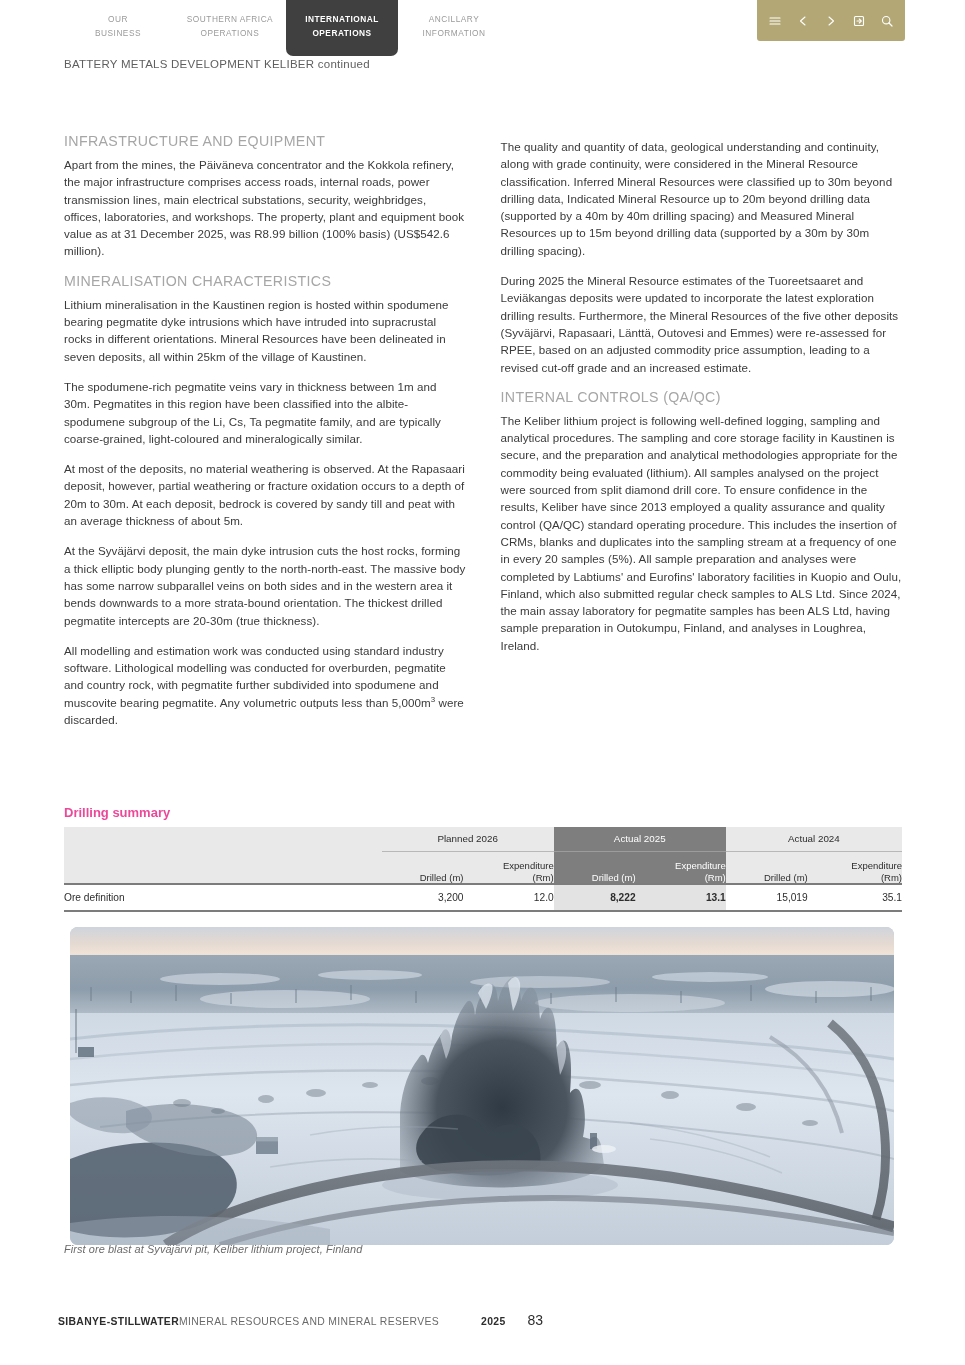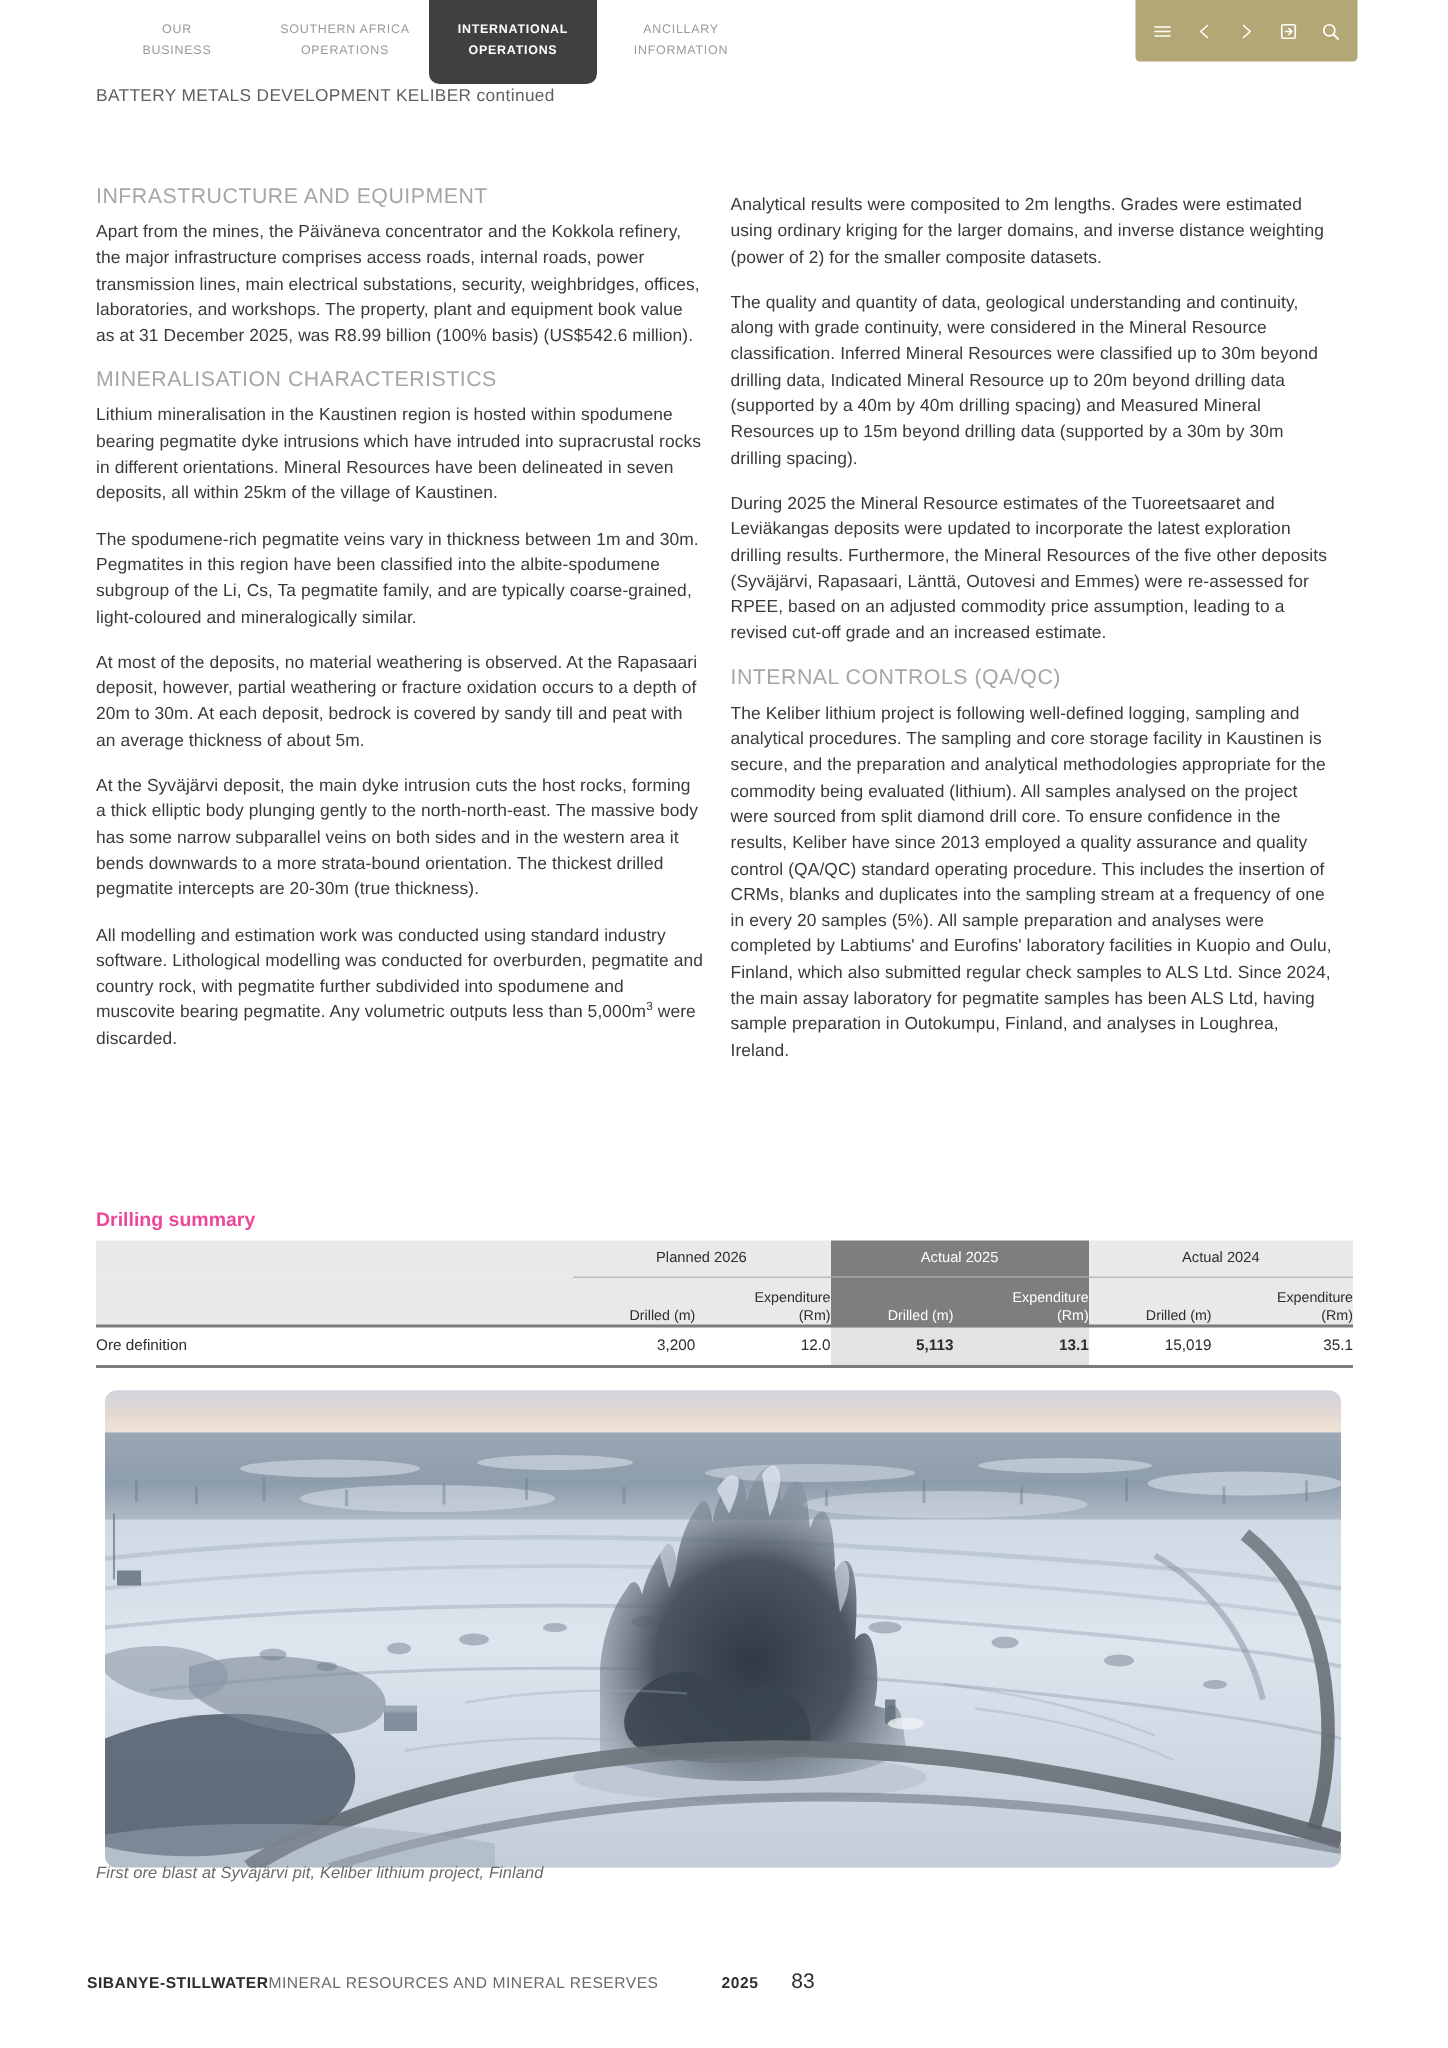--- a/index.html
+++ b/index.html
@@ -71,24 +71,24 @@
     position: absolute;
     top: 58px; left: 64px;
     font-size: 11.5px;
     letter-spacing: 0.25px;
     color: #5f5f5f;
   }
 
   
   .columns {
     position: absolute;
-    top: 123px; left: 64px;
+    top: 133px; left: 64px;
     width: 838px;
     display: flex;
-    gap: 18px;
+    gap: 35px;
   }
   .col { width: 405px; }
   .col.right { padding-top: 5px; }
 
   h2.sec {
     margin: 0 0 7px 0;
     font-size: 14.2px;
     font-weight: normal;
     letter-spacing: 0.35px;
     color: #a6a6a6;
@@ -297,21 +297,20 @@
       <h2 class="sec spaced">MINERALISATION CHARACTERISTICS</h2>
       <p>Lithium mineralisation in the Kaustinen region is hosted within spodumene bearing pegmatite dyke intrusions which have intruded into supracrustal rocks in different orientations. Mineral Resources have been delineated in seven deposits, all within 25km of the village of Kaustinen.</p>
       <p>The spodumene-rich pegmatite veins vary in thickness between 1m and 30m. Pegmatites in this region have been classified into the albite-spodumene subgroup of the Li, Cs, Ta pegmatite family, and are typically coarse-grained, light-coloured and mineralogically similar.</p>
       <p>At most of the deposits, no material weathering is observed. At the Rapasaari deposit, however, partial weathering or fracture oxidation occurs to a depth of 20m to 30m. At each deposit, bedrock is covered by sandy till and peat with an average thickness of about 5m.</p>
       <p>At the Syväjärvi deposit, the main dyke intrusion cuts the host rocks, forming a thick elliptic body plunging gently to the north-north-east. The massive body has some narrow subparallel veins on both sides and in the western area it bends downwards to a more strata-bound orientation. The thickest drilled pegmatite intercepts are 20-30m (true thickness).</p>
 
       <p><span>All modelling and estimation work was conducted using standard industry software. Lithological modelling was conducted for overburden, pegmatite and country rock, with pegmatite further subdivided into spodumene and muscovite bearing pegmatite. Any volumetric outputs less than 5,000m</span><sup>3</sup><span> were discarded.</span></p>
     </div>
 
     <div class="col right">
-      <p>Analytical results were composited to 2m lengths. Grades were estimated using ordinary kriging for the larger domains, and inverse distance weighting (power of 2) for the smaller composite datasets.</p>
       <p>The quality and quantity of data, geological understanding and continuity, along with grade continuity, were considered in the Mineral Resource classification. Inferred Mineral Resources were classified up to 30m beyond drilling data, Indicated Mineral Resource up to 20m beyond drilling data (supported by a 40m by 40m drilling spacing) and Measured Mineral Resources up to 15m beyond drilling data (supported by a 30m by 30m drilling spacing).</p>
       <p>During 2025 the Mineral Resource estimates of the Tuoreetsaaret and Leviäkangas deposits were updated to incorporate the latest exploration drilling results. Furthermore, the Mineral Resources of the five other deposits (Syväjärvi, Rapasaari, Länttä, Outovesi and Emmes) were re-assessed for RPEE, based on an adjusted commodity price assumption, leading to a revised cut-off grade and an increased estimate.</p>
 
       <h2 class="sec spaced">INTERNAL CONTROLS (QA/QC)</h2>
       <p>The Keliber lithium project  is following well-defined logging, sampling and analytical procedures. The sampling and core storage facility in Kaustinen is secure, and the preparation and analytical methodologies appropriate for the commodity being evaluated (lithium). All samples analysed on the project were sourced from split diamond drill core. To ensure confidence in the results, Keliber have since 2013 employed a quality assurance and quality control (QA/QC) standard operating procedure. This includes the insertion of CRMs, blanks and duplicates into the sampling stream at a frequency of one in every 20 samples (5%). All sample preparation and analyses were completed by Labtiums' and Eurofins' laboratory facilities in Kuopio and Oulu, Finland, which also submitted regular check samples to ALS Ltd. Since 2024, the main assay laboratory for pegmatite samples has been ALS Ltd, having sample preparation in Outokumpu, Finland, and analyses in Loughrea, Ireland.</p>
     </div>
   </div>
 
   <div class="table-wrap">
     <div class="tbl-title">Drilling summary</div>
@@ -340,21 +339,21 @@
           <th class="sub-head hl"><span>Expenditure</span><br><span>(Rm)</span></th>
           <th class="sub-head">Drilled (m)</th>
           <th class="sub-head"><span>Expenditure</span><br><span>(Rm)</span></th>
         </tr>
       </thead>
       <tbody>
         <tr class="datarow">
           <td class="rowlabel">Ore definition</td>
           <td class="num">3,200</td>
           <td class="num">12.0</td>
-          <td class="num hl">5,113</td>
+          <td class="num hl">8,222</td>
           <td class="num hl">13.1</td>
           <td class="num">15,019</td>
           <td class="num">35.1</td>
         </tr>
       </tbody>
     </table>
   </div>
 
   <div class="photo">
     <svg viewBox="0 0 824 318" preserveAspectRatio="none">

